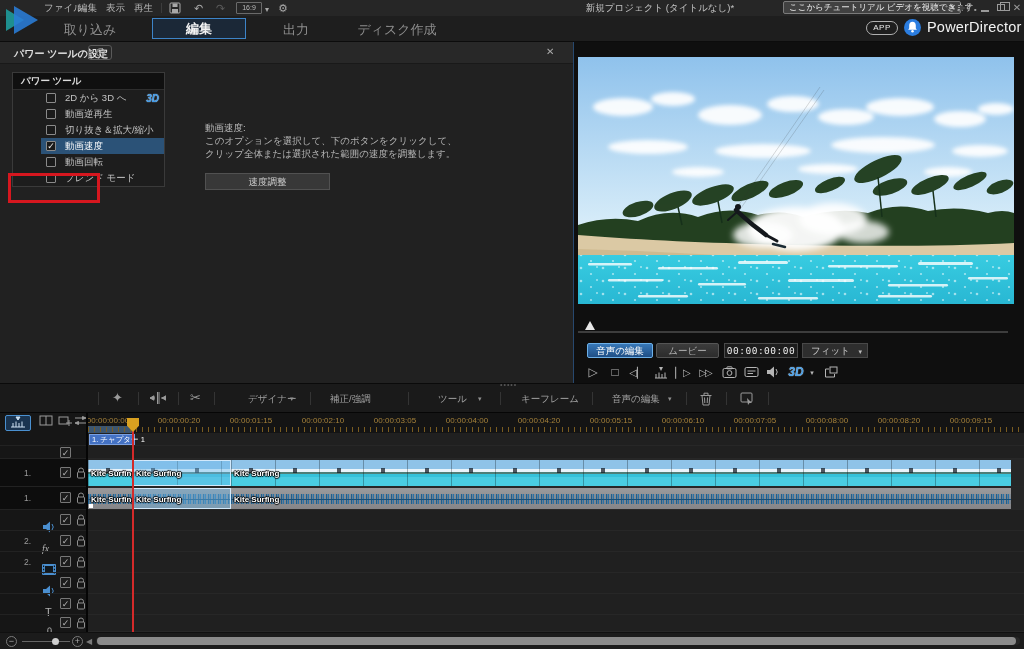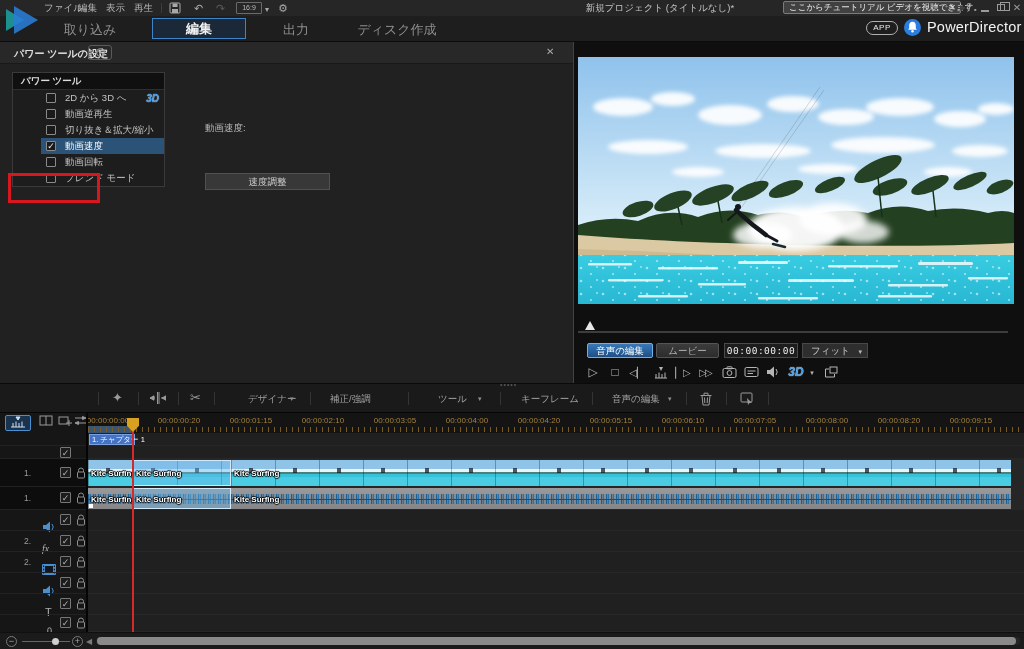--- a/index.html
+++ b/index.html
@@ -244,20 +244,21 @@
         </div>
         <div class="tool-row">
           <span class="cb"></span>
           <span class="tool-label">ブレンド モード</span>
         </div>
       </div>
 
       <div id="red-box"></div>
 
       <div id="pt-desc-head">動画速度:</div>
+      <div id="pt-desc">このオプションを選択して、下のボタンをクリックして、クリップ全体または選択された範囲の速度を調整します。</div>
       <div id="speed-btn">速度調整</div>
     </div>
 
     <div id="preview-panel">
       <div id="video-frame">
         <svg width="436" height="247" viewBox="0 0 436 247">
           <defs>
             <linearGradient id="skyG" x1="0" y1="0" x2="0" y2="1">
               <stop offset="0" stop-color="#8fc2ec"></stop>
                 <stop offset="1" stop-color="#d8edf9"></stop>

